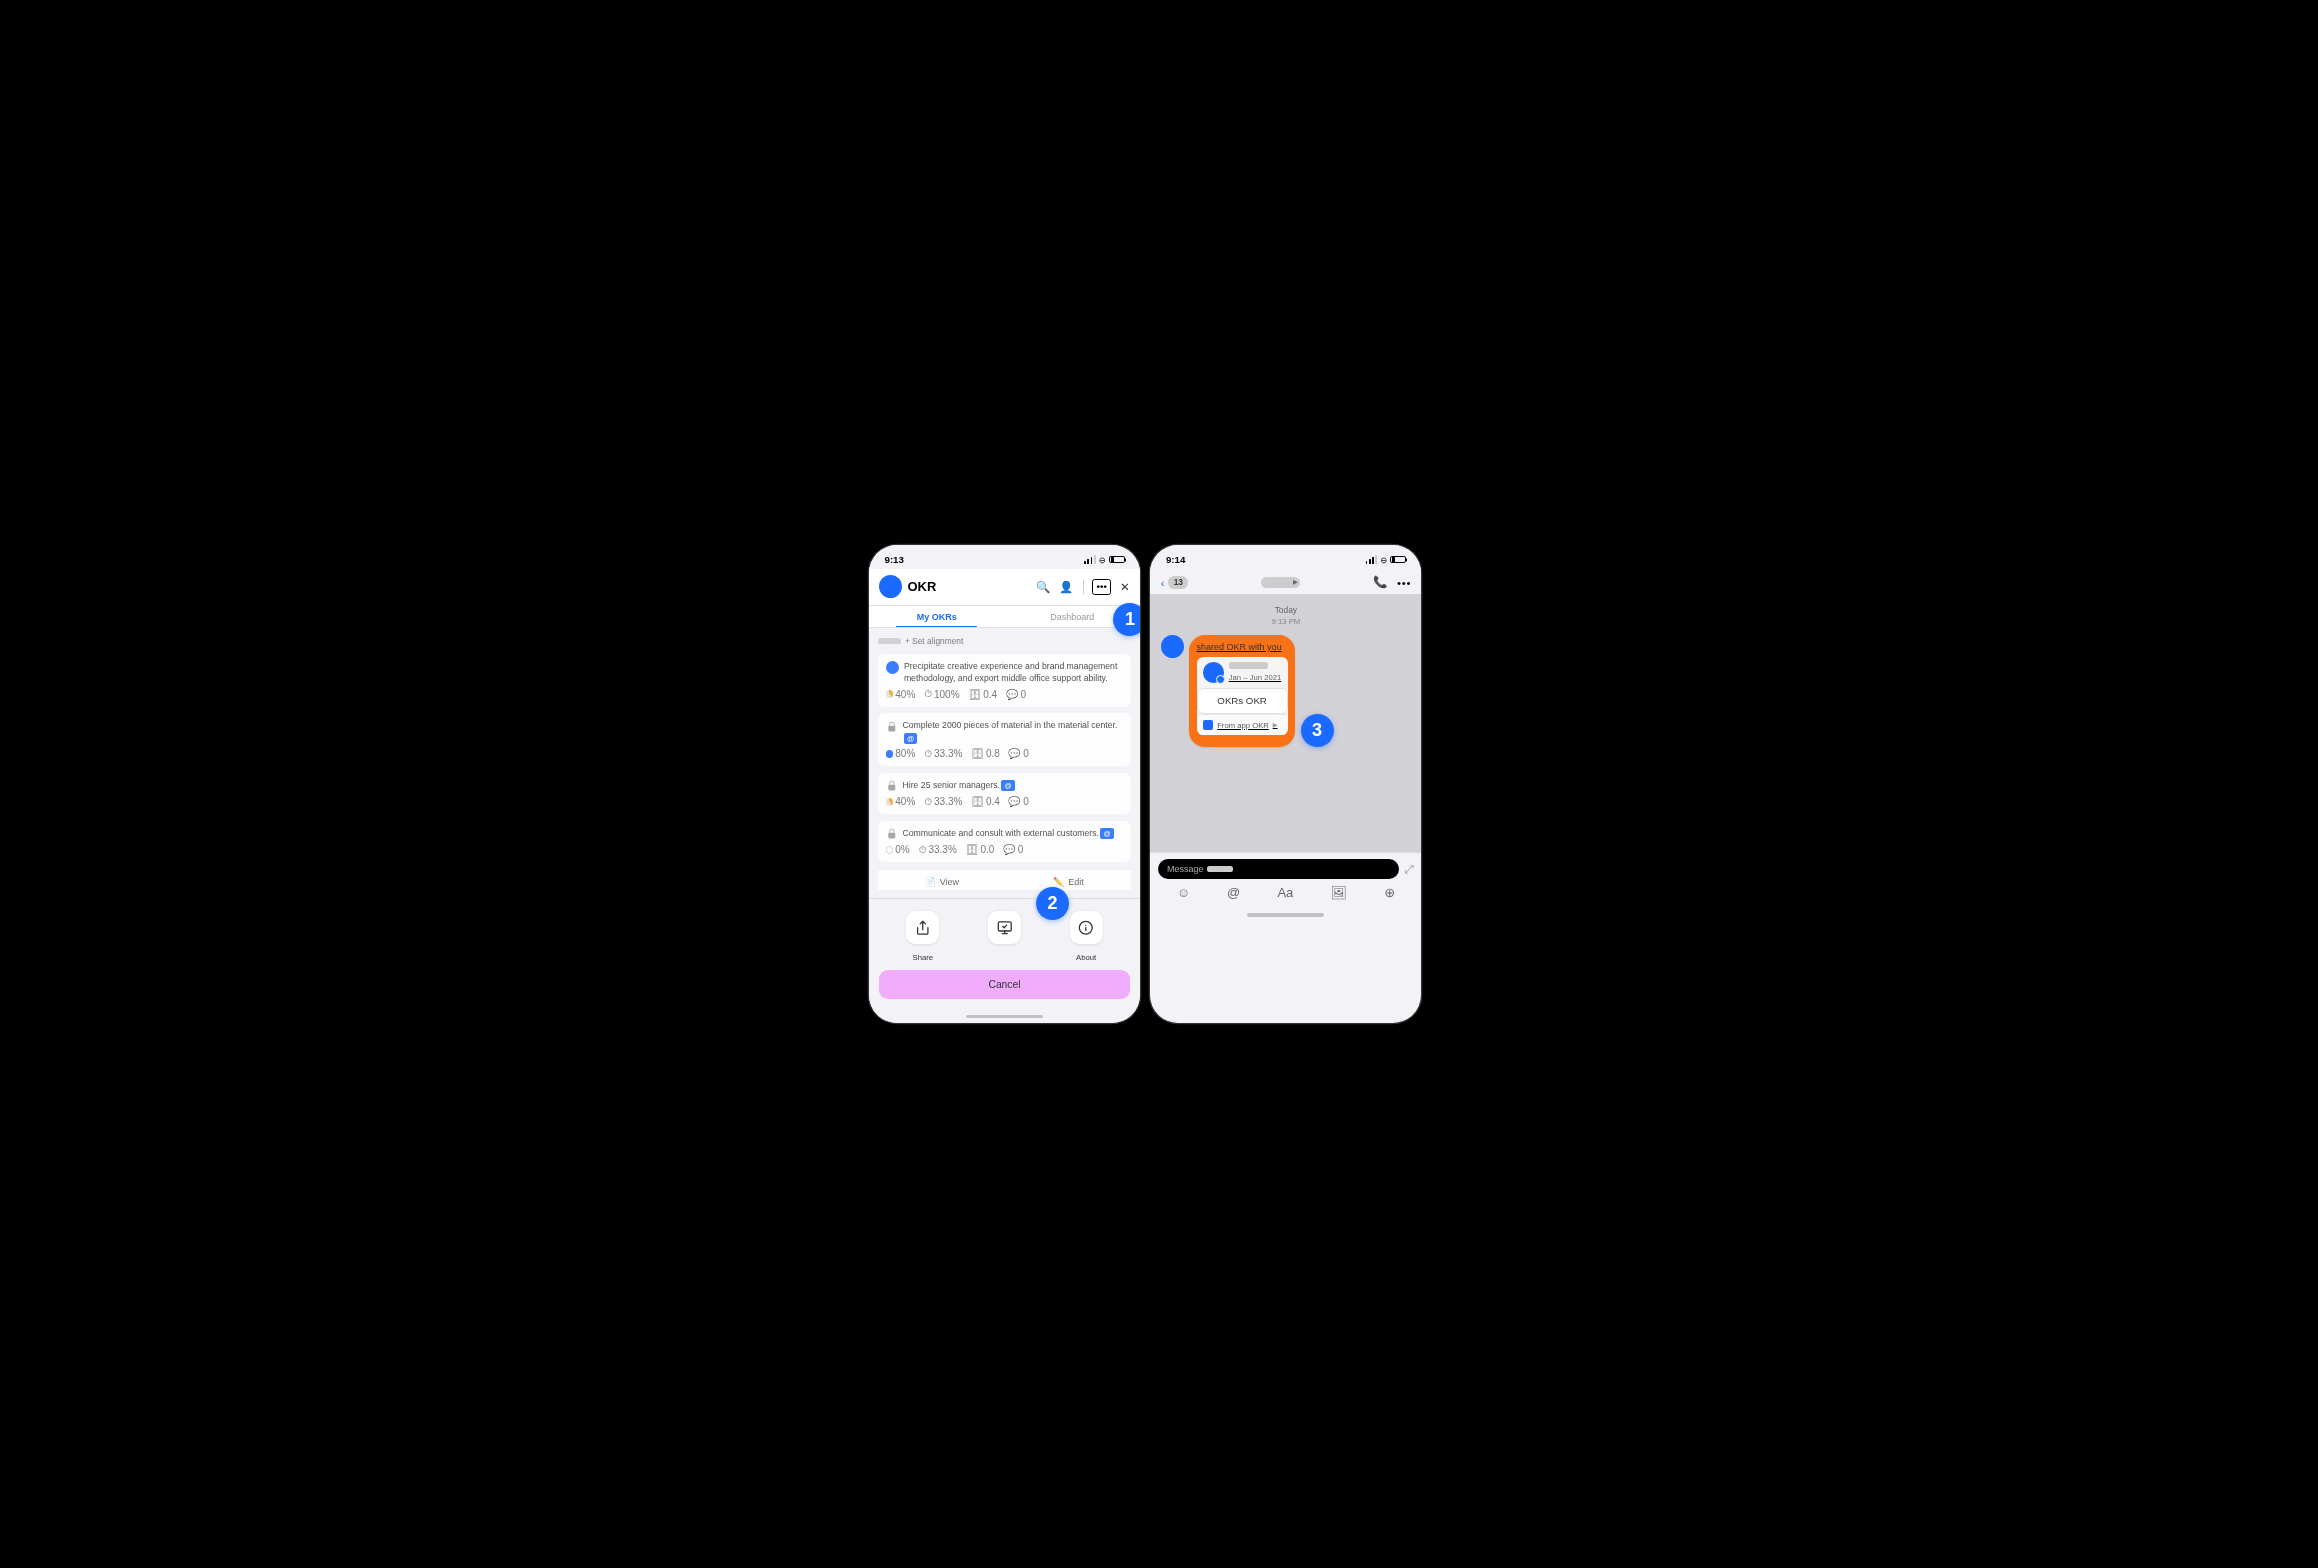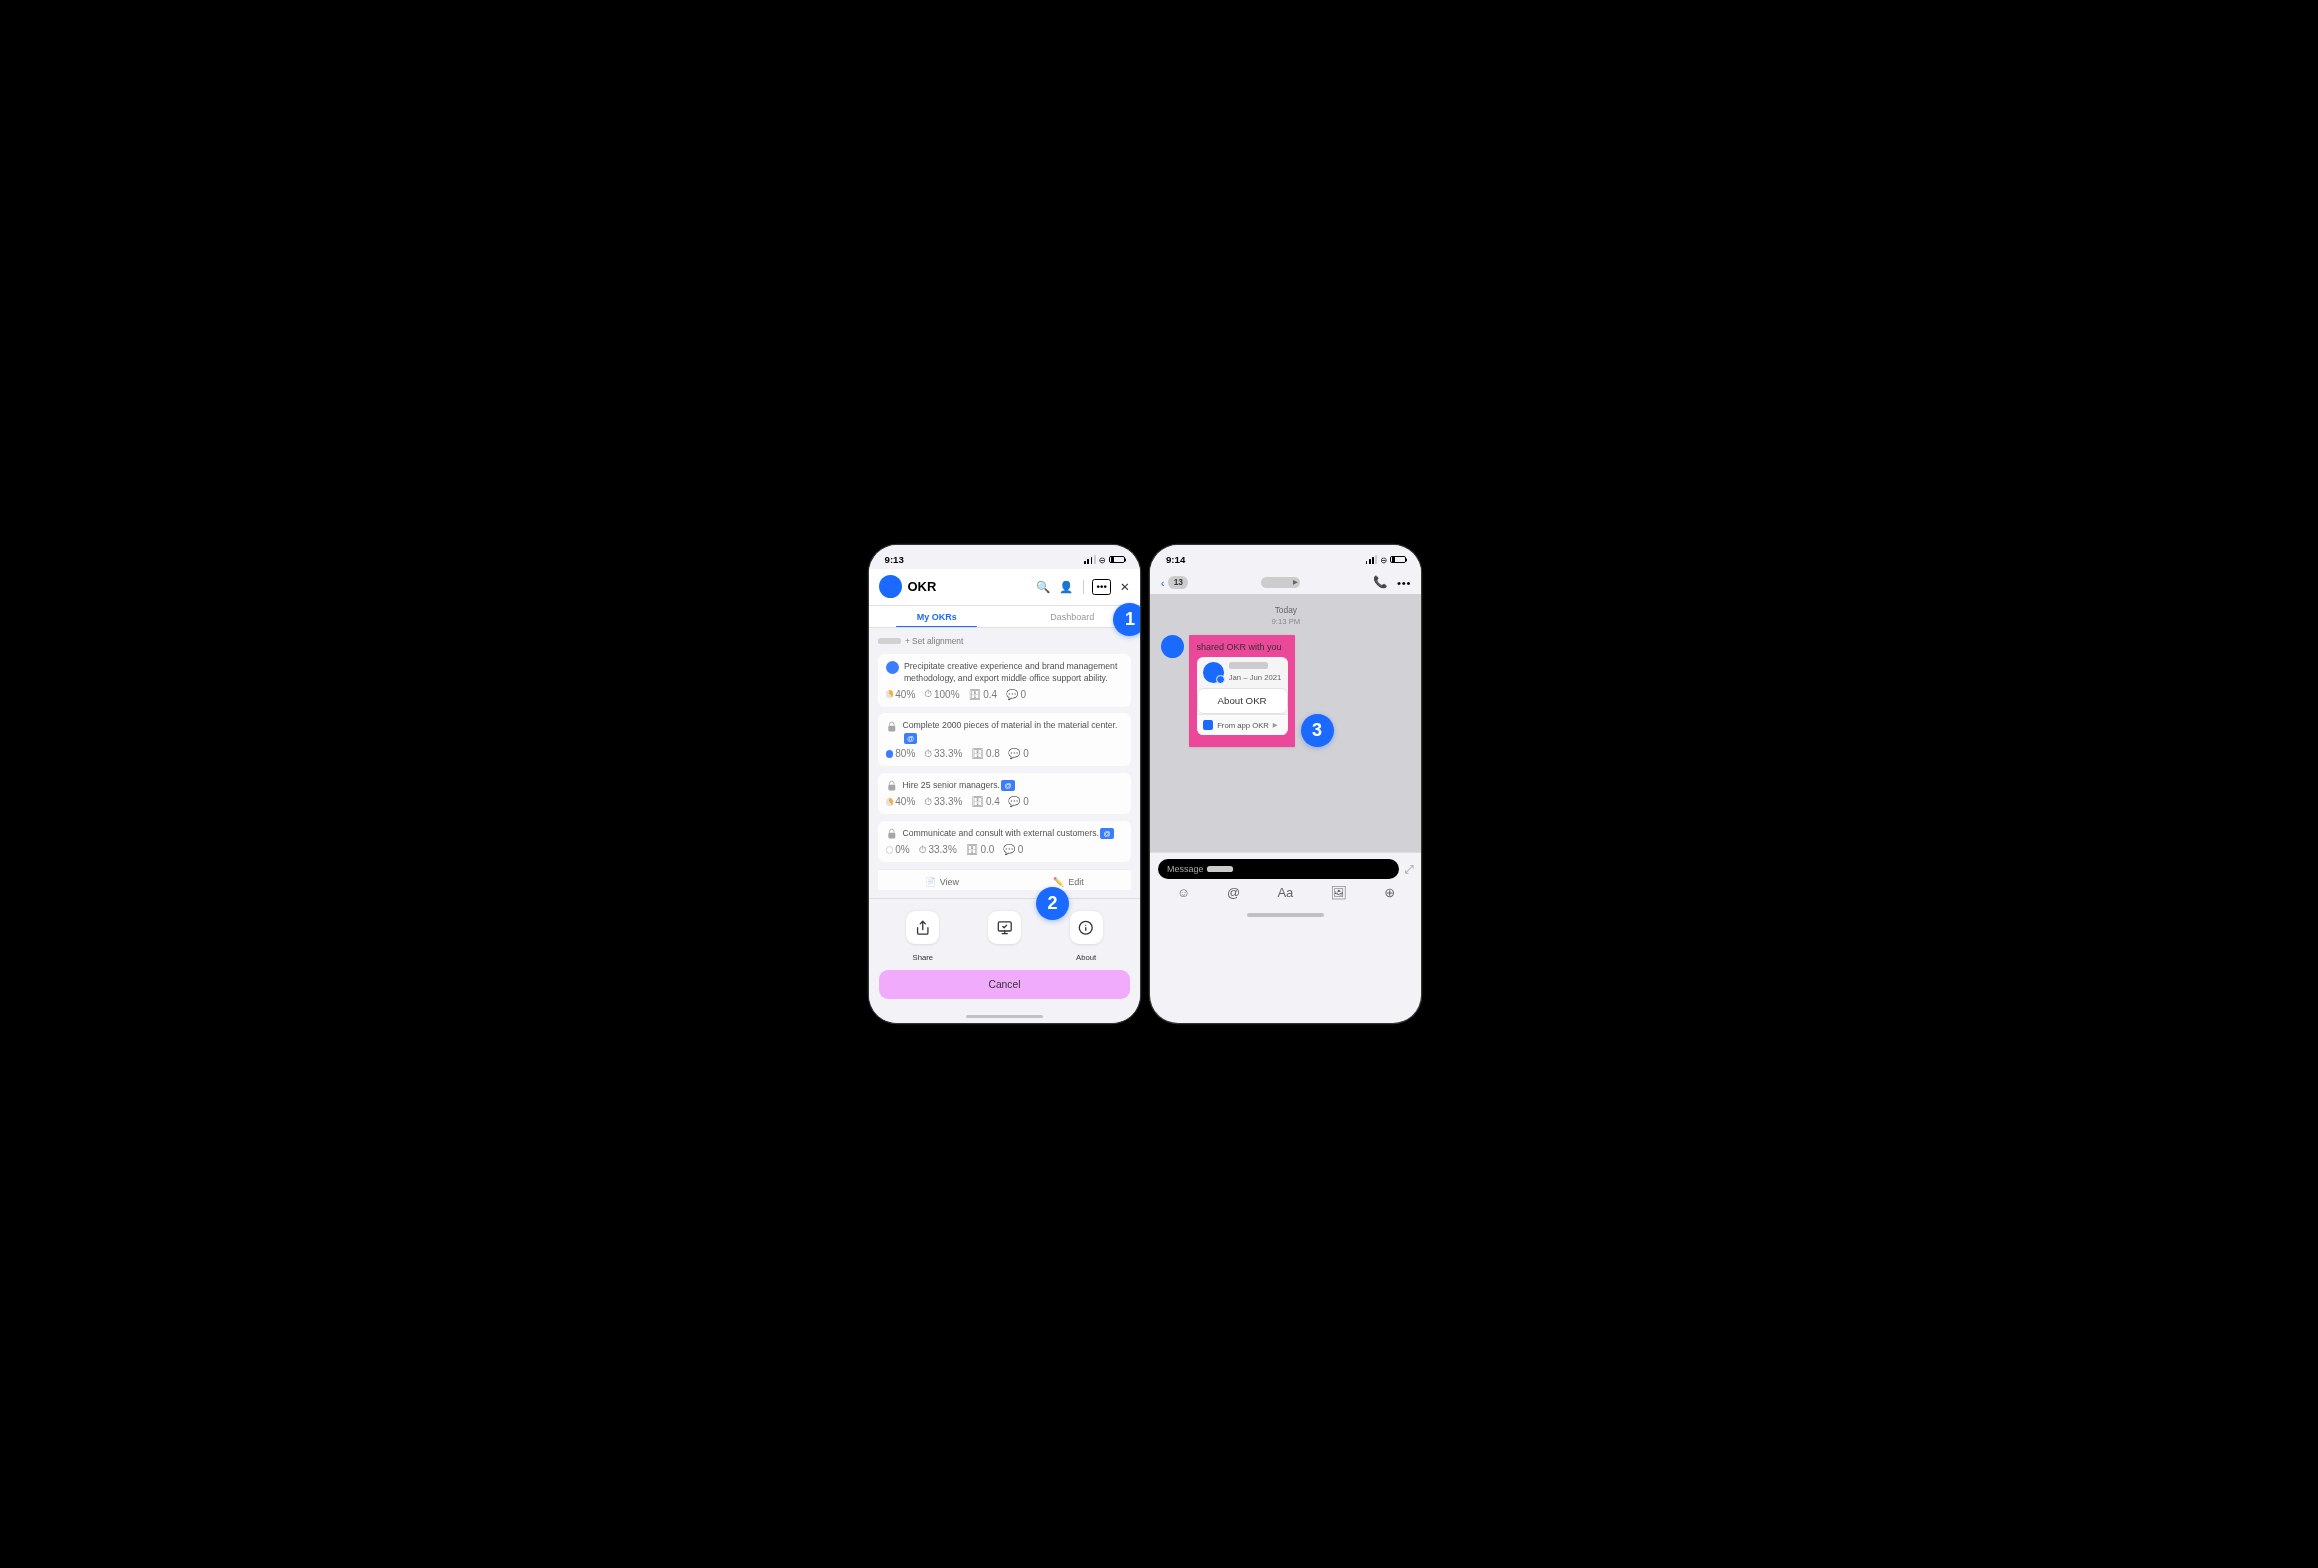--- a/index.html
+++ b/index.html
@@ -428,25 +428,26 @@
       margin-bottom: 6.4px;
     }
     .msg-avatar {
       width: 23px;
       height: 23px;
       background: #1a6aff;
       border-radius: 50%;
       flex-shrink: 0;
     }
     .msg-bubble {
-      background: #ec4899;
-      border-radius: 1px;
+      background: #f97316;
+      border-radius: 16px;
       padding: 6.4px 7.7px;
       max-width: 180px;
       box-shadow: 0 0.6px 1.9px rgba(0,0,0,0.1);
+      text-decoration: underline;
     }
     .msg-sender-text {
       font-size: 9px;
       font-weight: 500;
       color: #333;
       margin-bottom: 5.2px;
     }
 
     
     .okr-card {
@@ -842,21 +843,21 @@
           <div class="okr-card">
             <div class="okr-card-inner">
               <div class="okr-card-avatar">
                 <div class="okr-card-badge"></div>
               </div>
               <div class="okr-card-info">
                 <div class="okr-card-name"></div>
                 <span class="okr-card-period">Jan – Jun 2021</span>
               </div>
             </div>
-            <button class="view-okr-btn">About OKR</button>
+            <button class="view-okr-btn">OKRs OKR</button>
             <div class="from-app-row">
               <div class="from-app-logo"></div>
               <span class="from-app-text">From app OKR</span>
               <span class="from-app-arrow">▶</span>
             </div>
           </div>
         </div>
 
         <div class="step-badge" style="position:relative; width:33px; height:33px; flex-shrink:0; align-self:flex-end;">3</div>
       </div>

